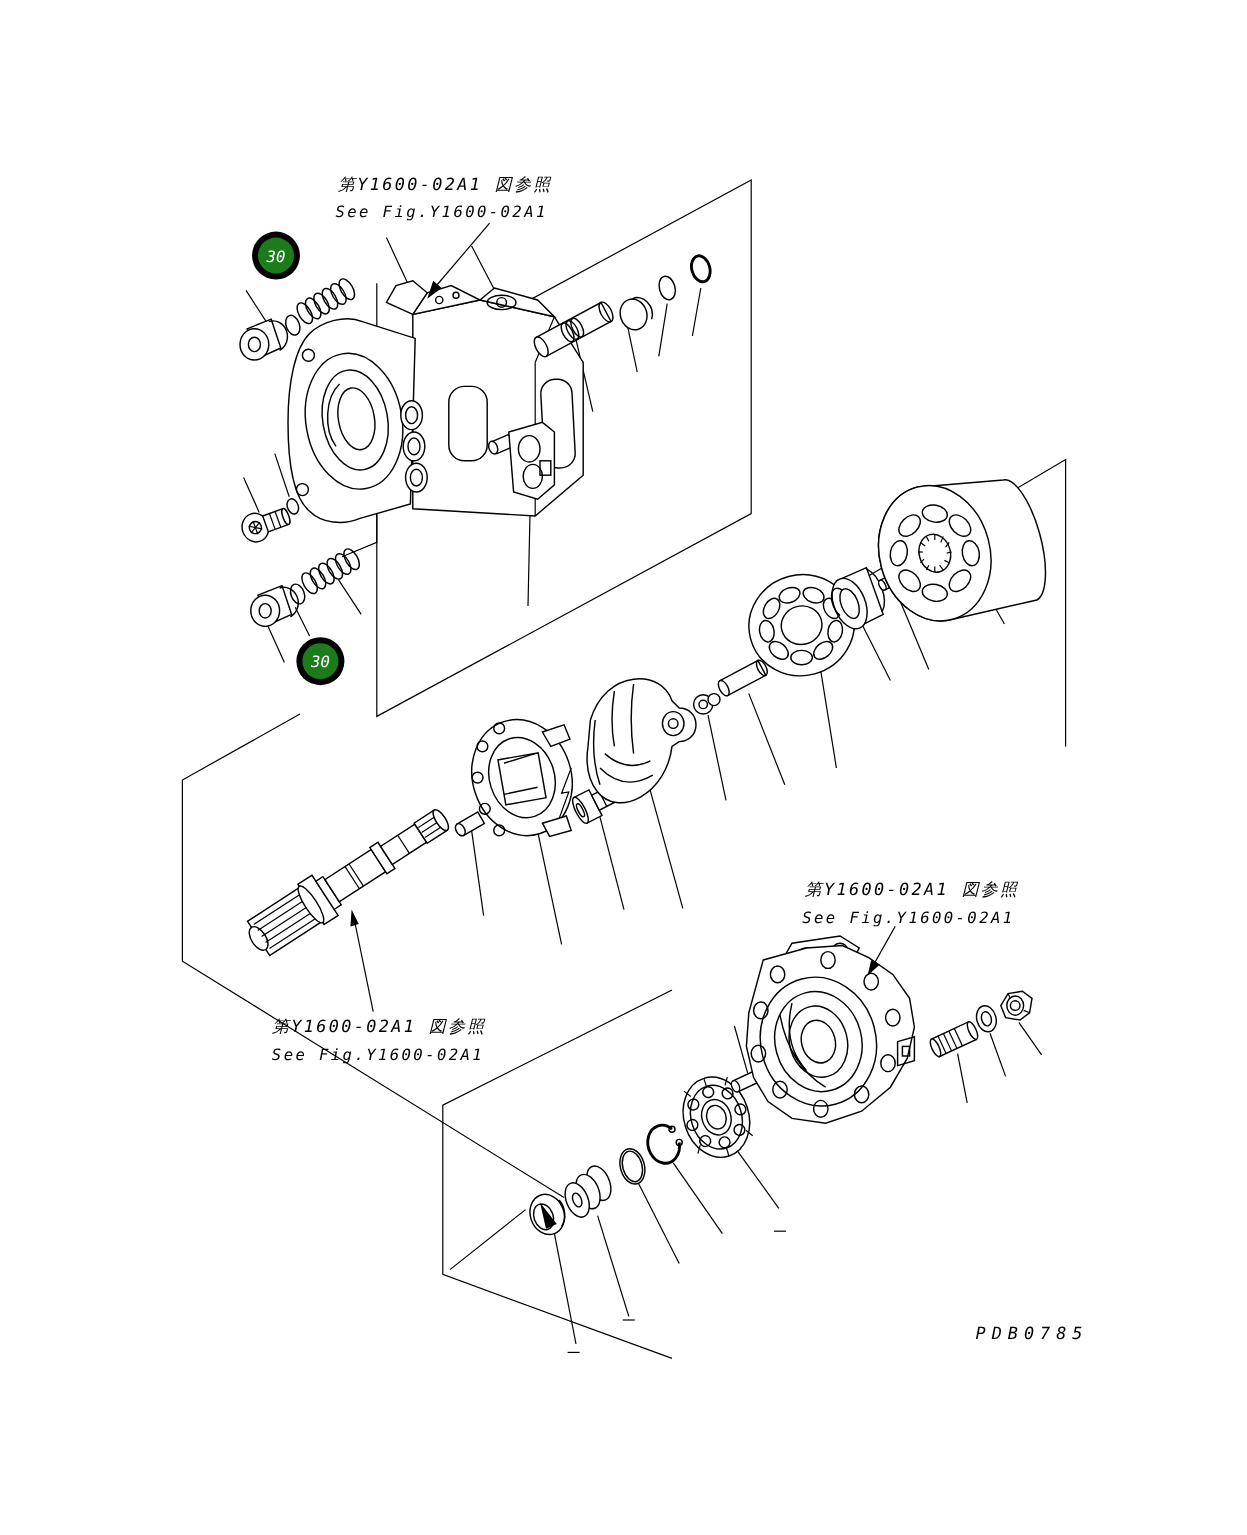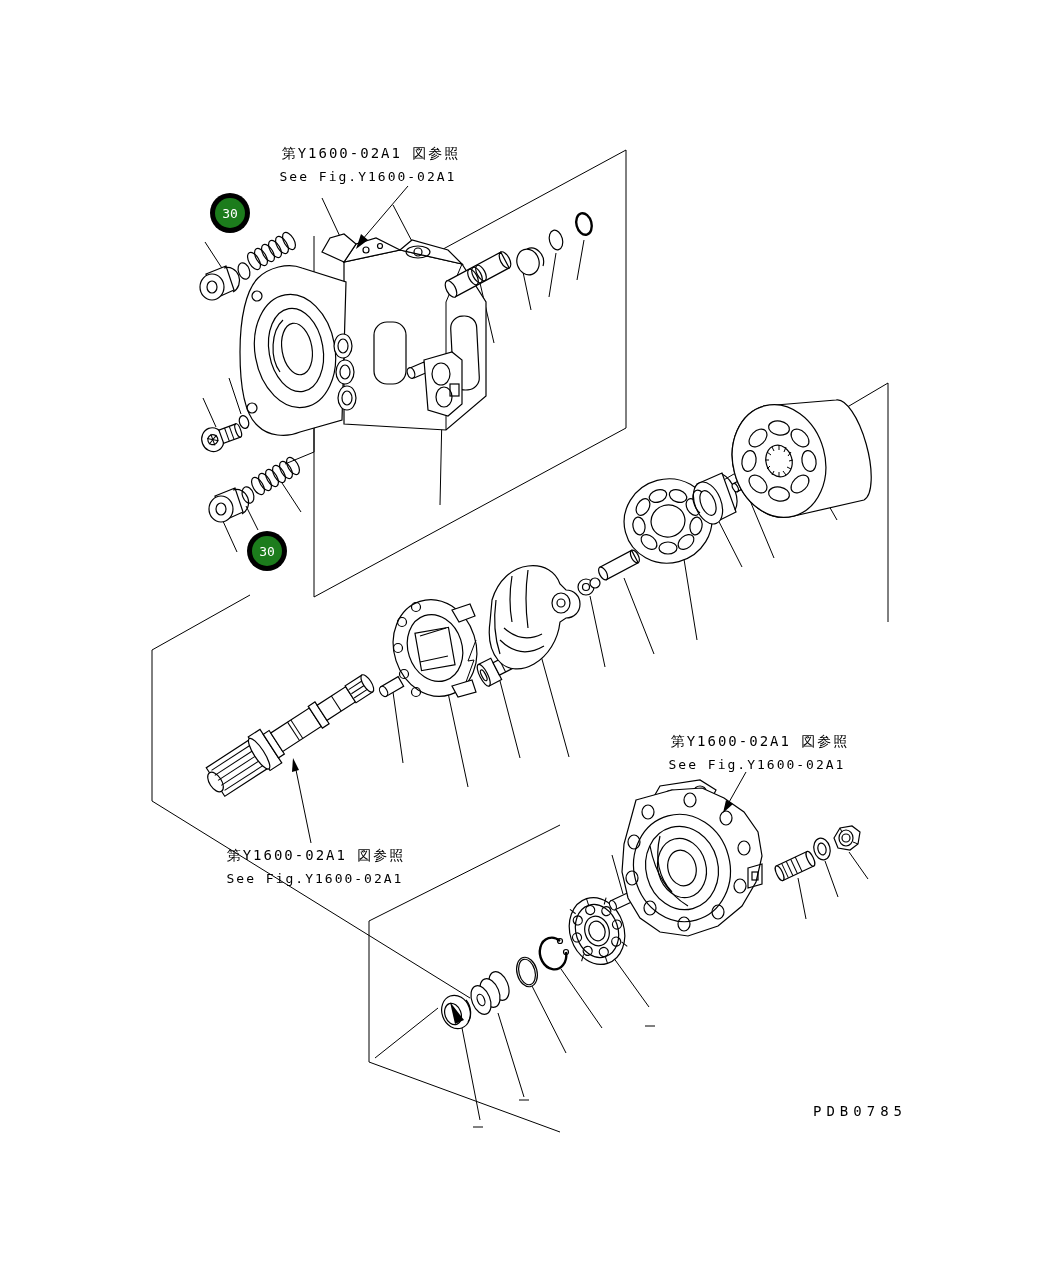--- a/index.html
+++ b/index.html
@@ -1,17 +1,17 @@
 <!DOCTYPE html>
 <html><head>
 <meta charset="utf-8">
 <style>
   html,body{margin:0;padding:0;background:#ffffff;}
   .canvas{position:relative;width:1039px;height:1279px;background:#fff;overflow:hidden;
-          font-family:"DejaVu Sans Mono", monospace;}
+          font-family:"DejaVu Sans Mono", monospace;font-style:italic;}
   svg{position:absolute;left:0;top:0;}
   svg .ln{stroke:#000;stroke-width:1;fill:none;}
   svg .pt{stroke:#000;stroke-width:1.2;fill:#fff;}
   svg .ptn{stroke:#000;stroke-width:1.2;fill:none;}
   svg .thick{stroke:#000;stroke-width:2.4;fill:none;}
   svg .jp{font-family:"DejaVu Sans Mono",monospace;font-size:14px;letter-spacing:2px;fill:#000;}
   svg .en{font-family:"DejaVu Sans Mono",monospace;font-size:13px;letter-spacing:2px;fill:#000;}
   svg .pdb{font-family:"DejaVu Sans Mono",monospace;font-size:14px;letter-spacing:5px;fill:#000;}
   svg .callout-num{font-family:"DejaVu Sans Mono",monospace;font-size:13px;fill:#fff;text-anchor:middle;}
 </style>

